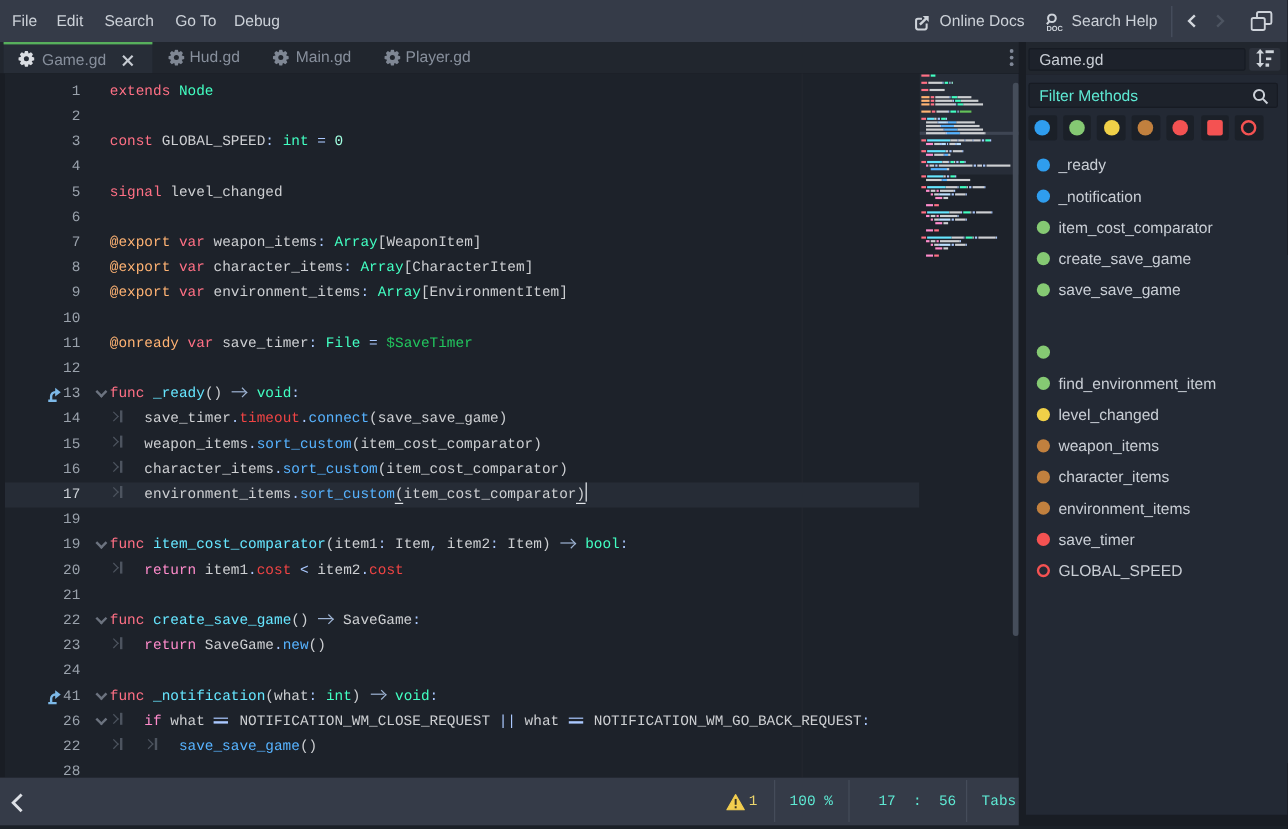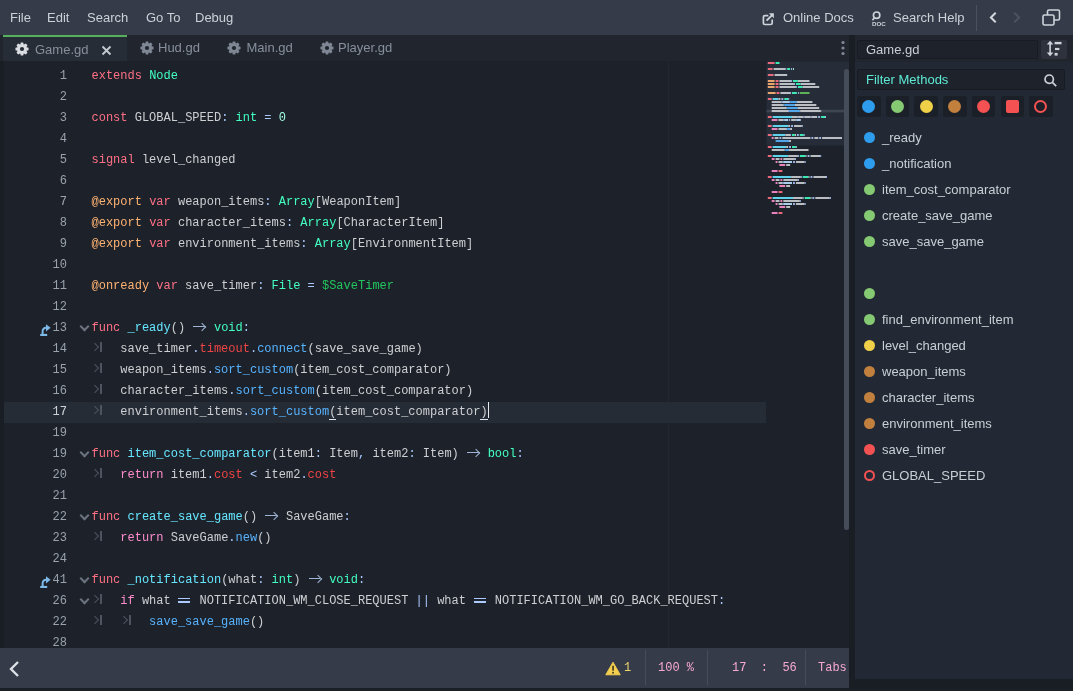--- a/index.html
+++ b/index.html
@@ -46,21 +46,21 @@
 #filterbox{left:2px;top:7px;width:208px;height:21px;font-size:13px;line-height:19px;color:#5eead4;padding-left:8px}
 .dotbtn{position:absolute;top:34px;width:23.5px;height:21px;background:#1b2028;border-radius:2px}
 .dotbtn i{position:absolute;left:50%;top:50%;width:13px;height:13px;margin:-6.5px 0 0 -6.5px;border-radius:50%}
 .mitem{position:absolute;left:0;height:26px;width:218px;font-size:13px;line-height:26px;color:#c9ced5}
 .mitem i{position:absolute;left:8.5px;top:7.5px;width:11px;height:11px;border-radius:50%}
 .mitem span{position:absolute;left:27px}
 .ring{background:transparent !important;border:2.3px solid #f45252}
 
 #statusbar{position:absolute;left:0;top:648px;width:849px;height:40px;background:#353b48}
 #statusbar .sep{position:absolute;top:2px;width:1px;height:35px;background:#454c5a}
-.smono{position:absolute;font-family:"Liberation Mono",monospace;font-size:12px;line-height:40px;color:#f9a8d4}
+.smono{position:absolute;font-family:"Liberation Mono",monospace;font-size:12px;line-height:40px;color:#5eead4}
 #botstrip{position:absolute;left:0;top:688px;width:1073px;height:3px;background:#1b2027}
 </style></head><body>
 <div id="menubar">
   <div class="mi" style="left:10px">File</div>
   <div class="mi" style="left:47px">Edit</div>
   <div class="mi" style="left:87px">Search</div>
   <div class="mi" style="left:146px">Go To</div>
   <div class="mi" style="left:195px">Debug</div>
   <div class="mi" style="left:761px;top:10.5px;height:15px;line-height:15px">
     <svg width="15" height="15" viewBox="0 0 15 15">

